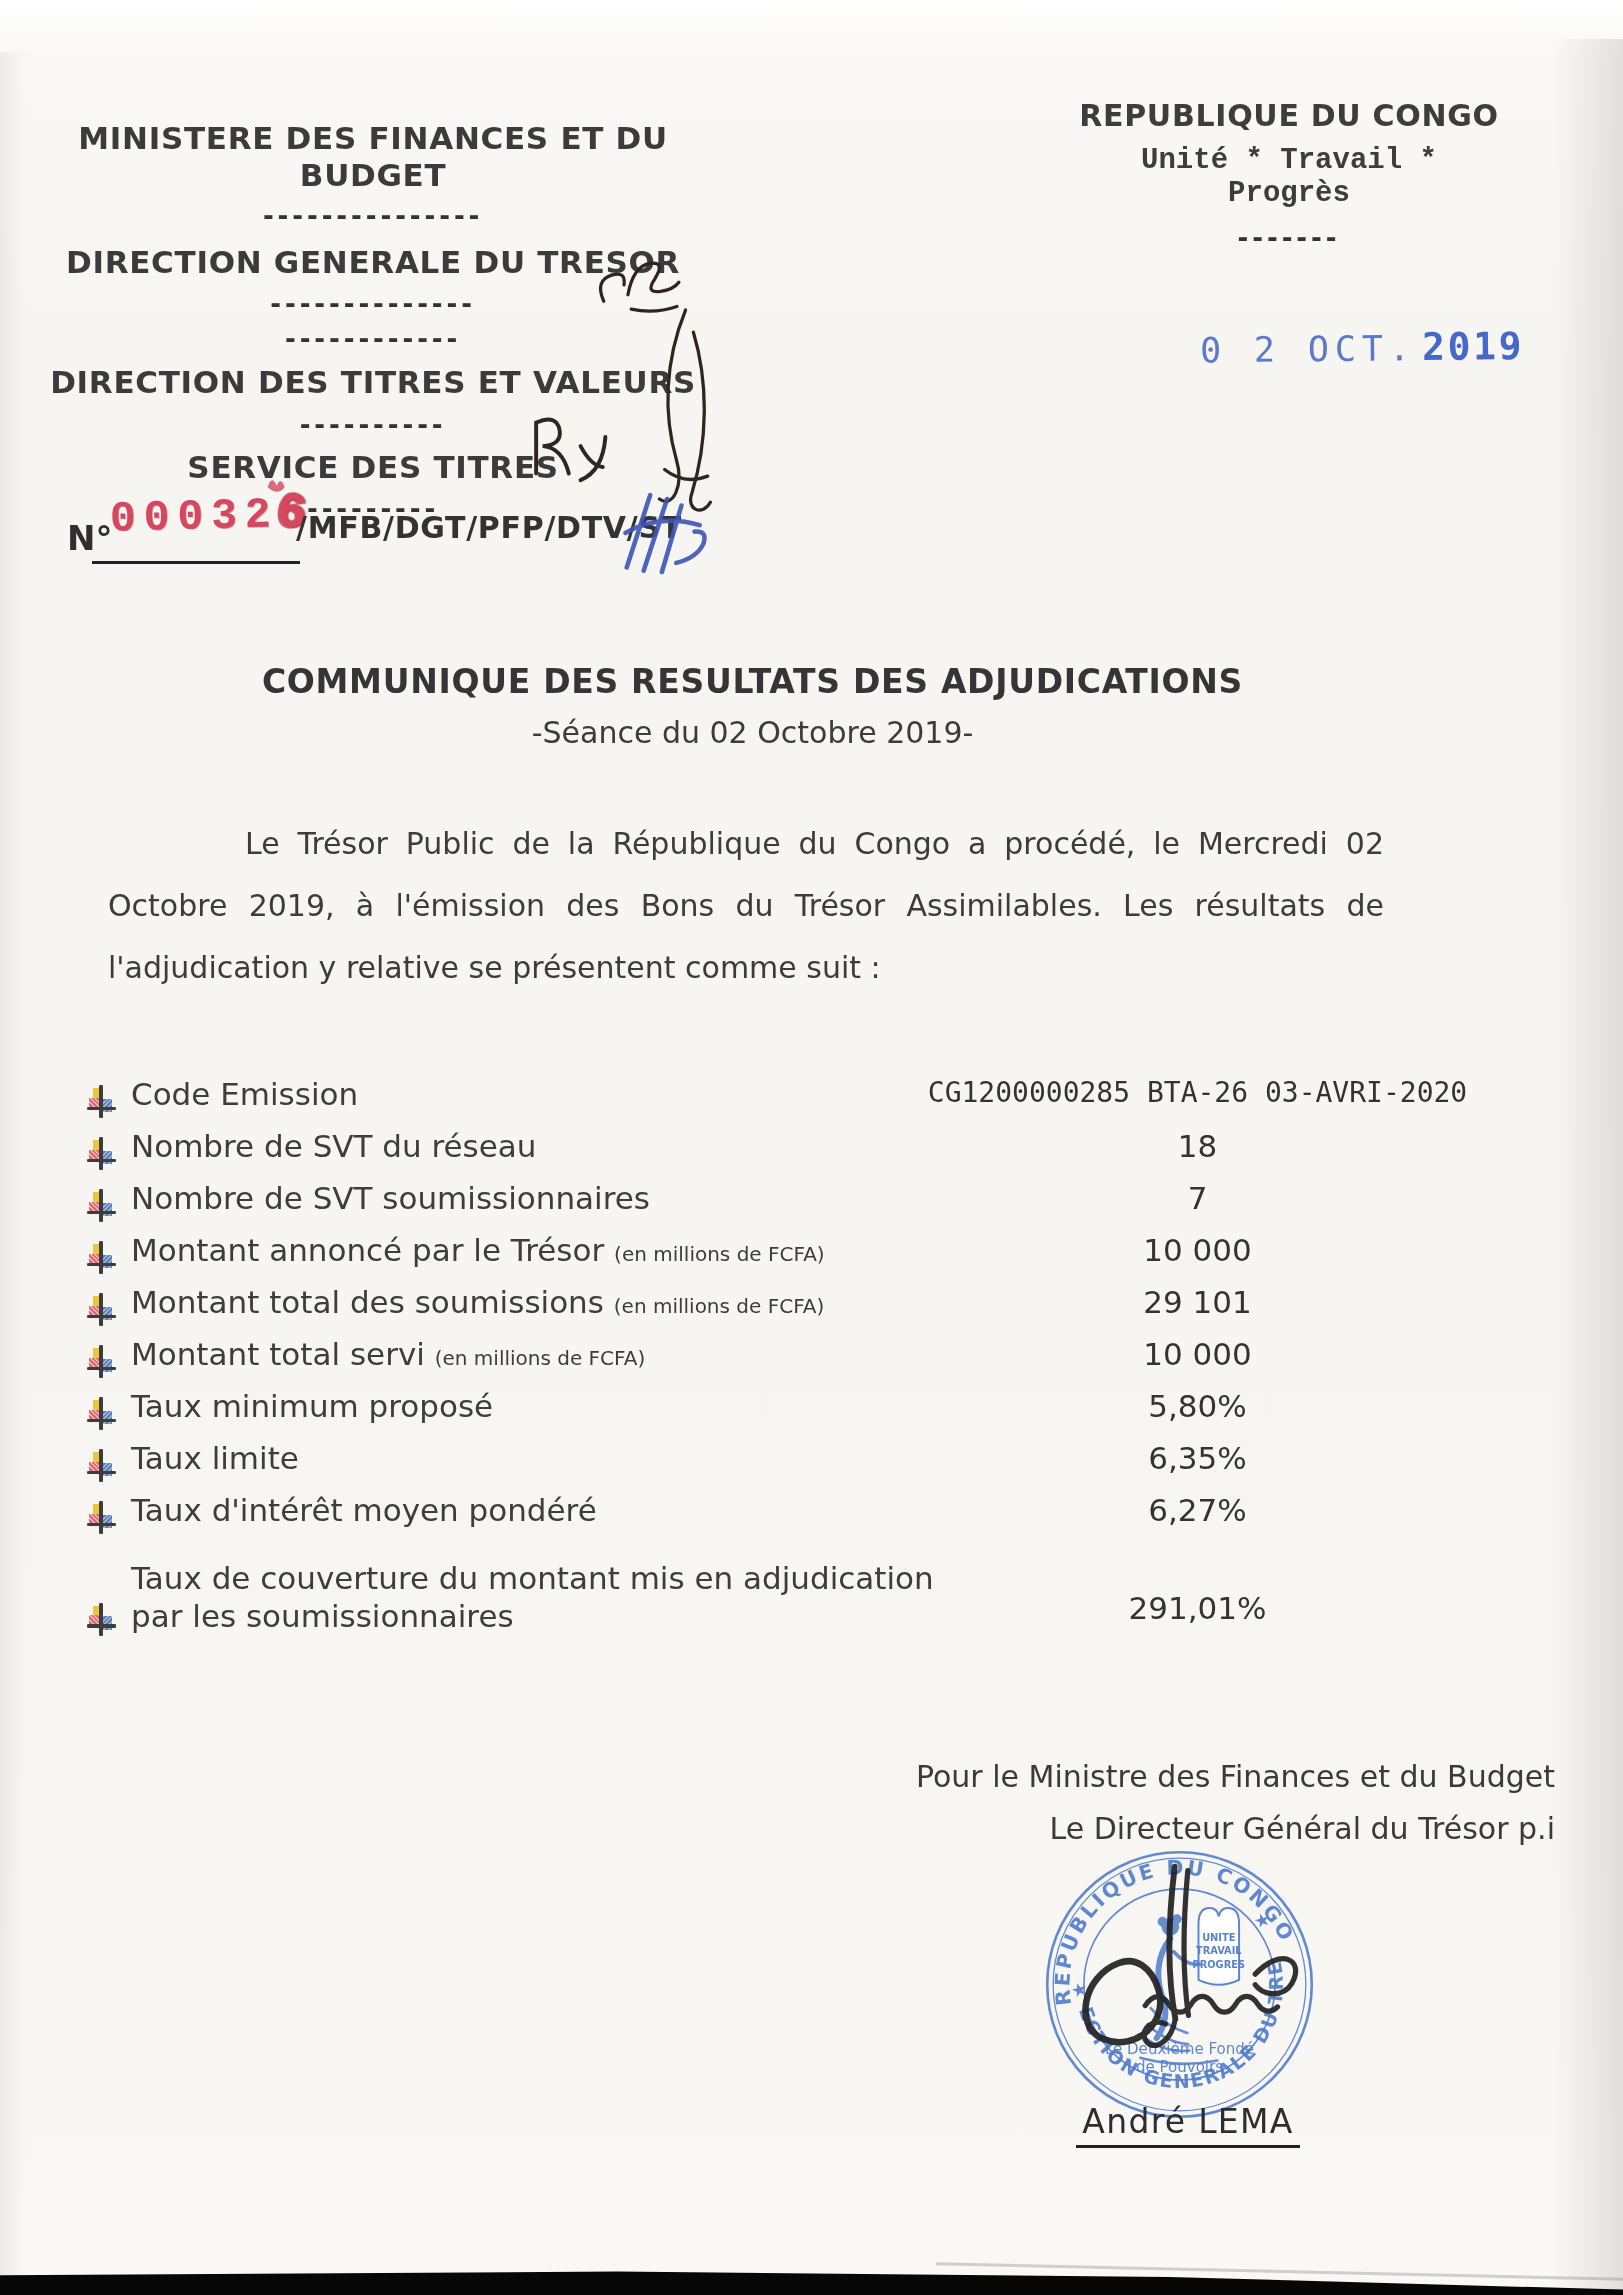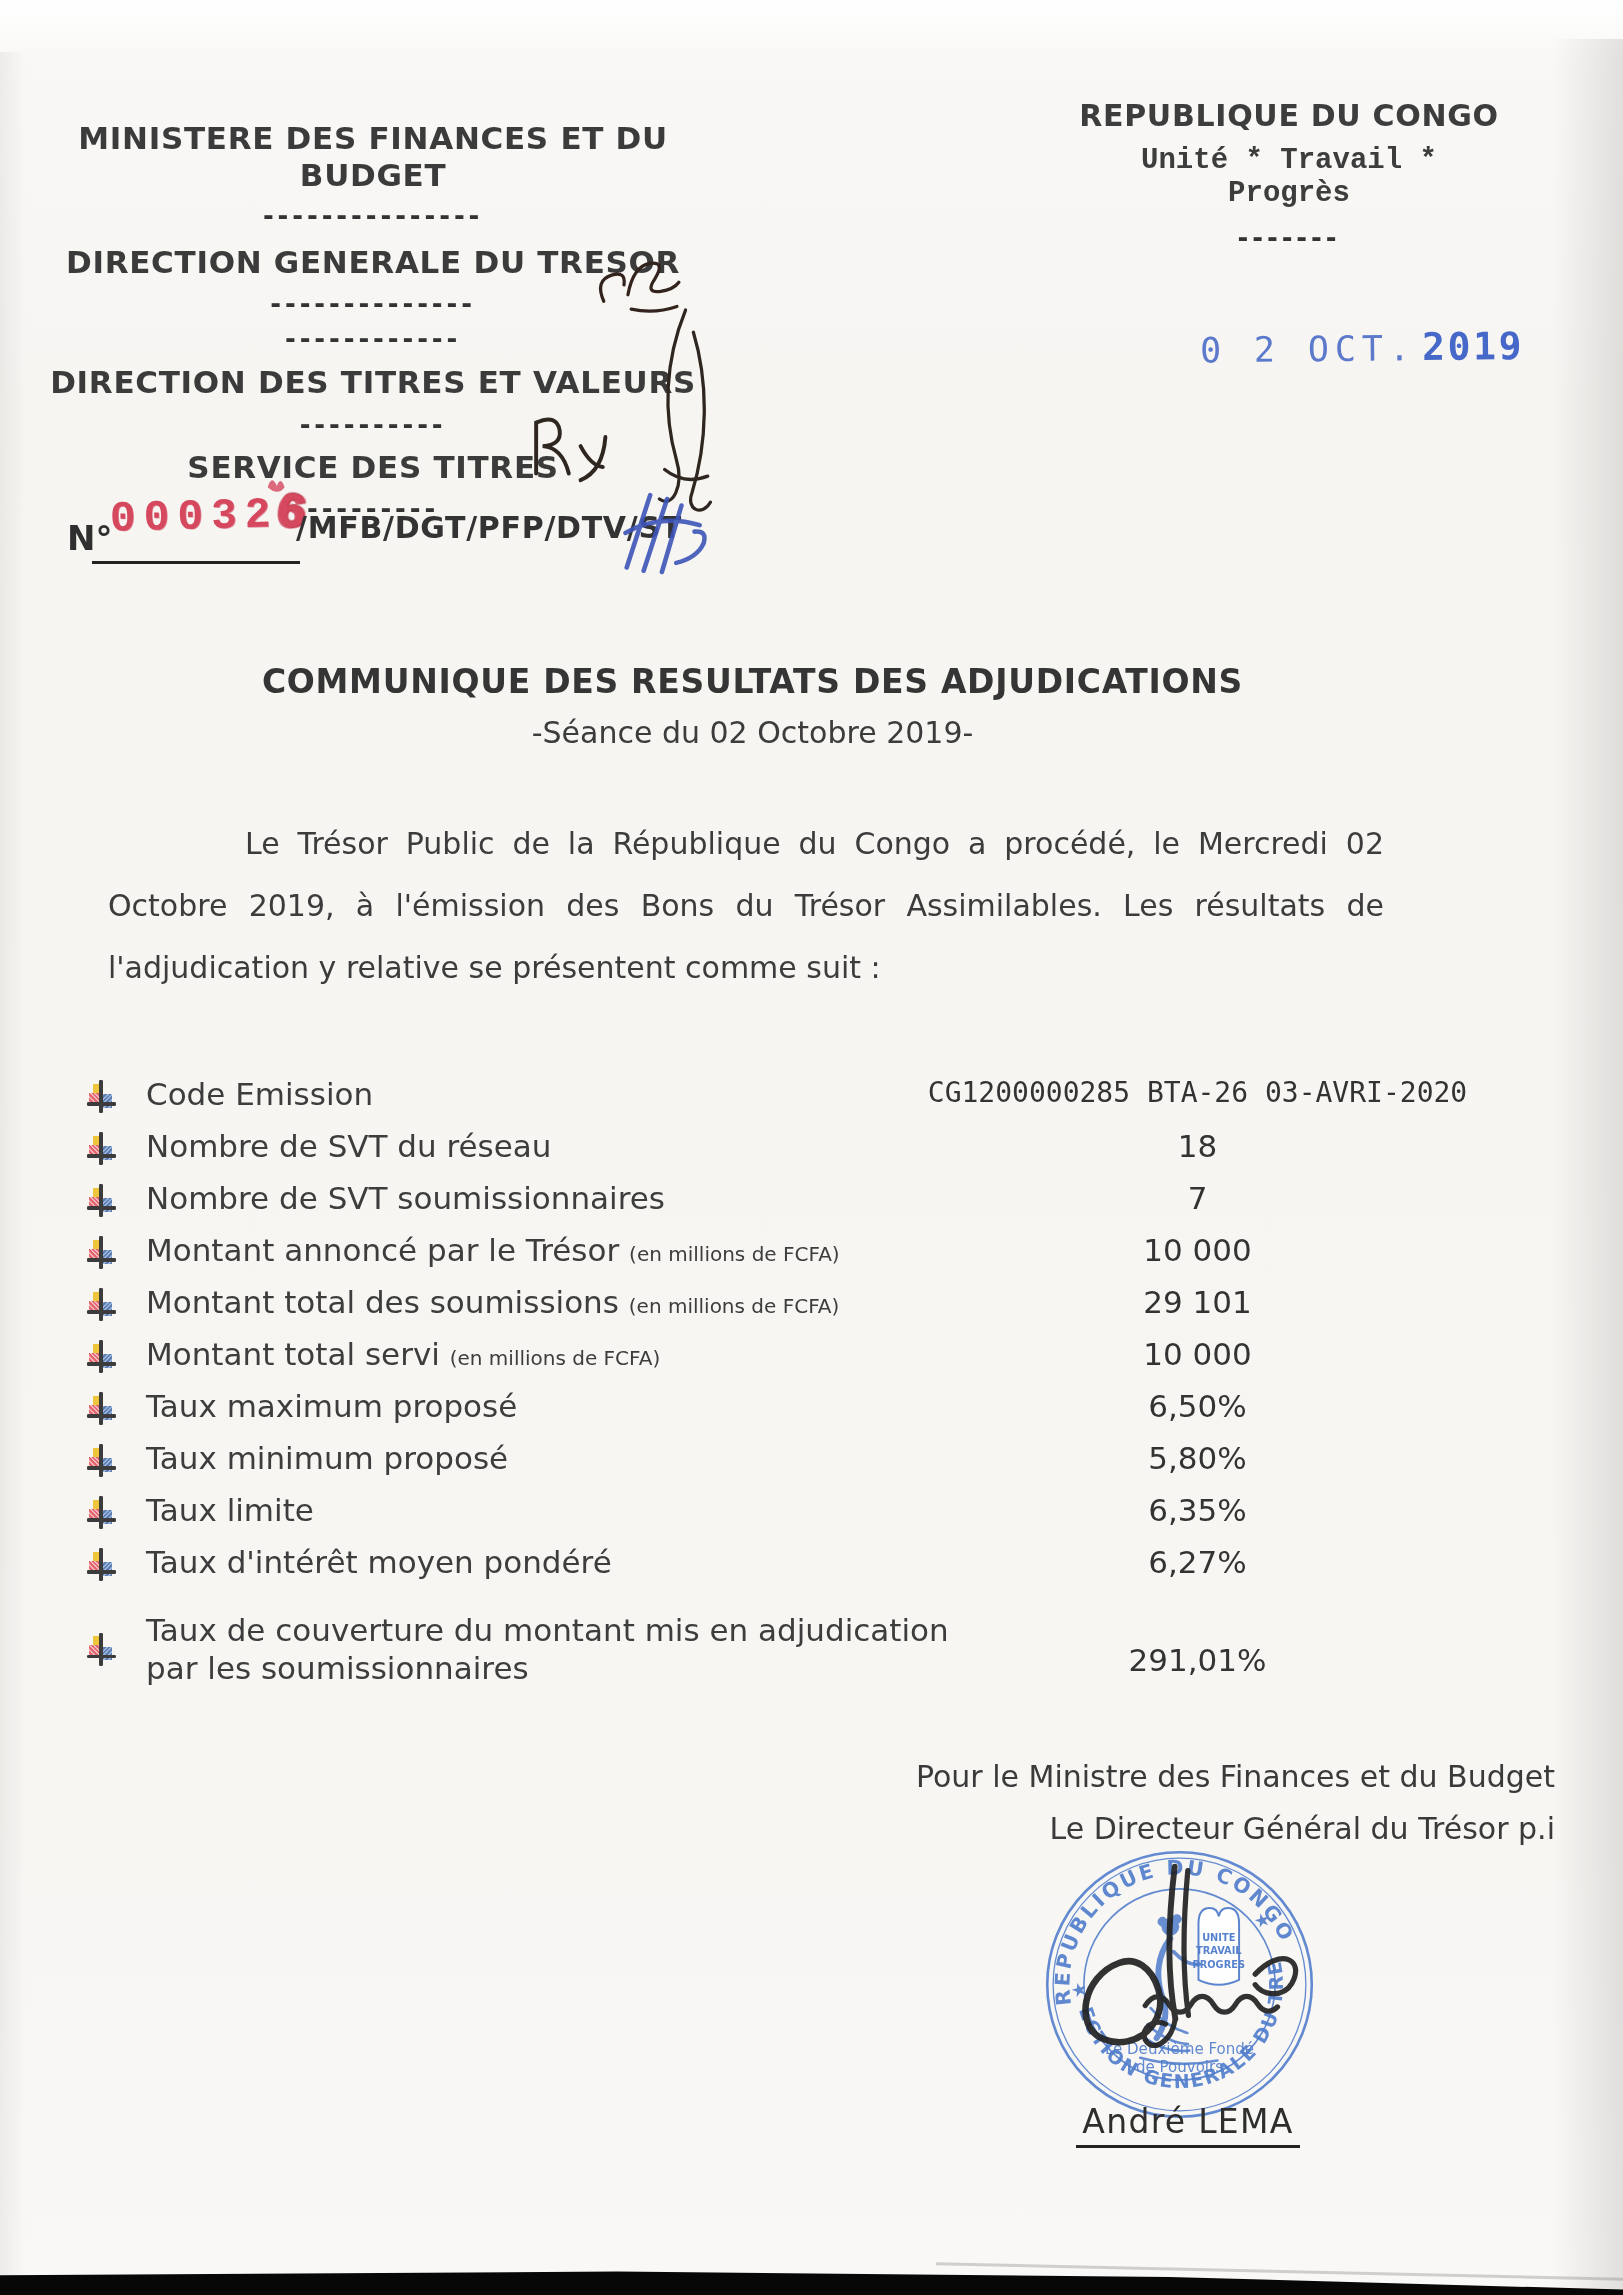--- a/index.html
+++ b/index.html
@@ -46,21 +46,21 @@
   .titleblk{position:absolute;left:0;top:662px;width:1505px;text-align:center;}
   .title{font-size:33px;font-weight:700;letter-spacing:0.7px;color:#353535;}
   .subtitle{font-size:30px;margin-top:14.4px;color:#3c3c3c;}
   
   .intro{position:absolute;left:108px;top:813px;width:1276px;font-size:30px;line-height:62px;
     text-indent:137px;text-align:justify;color:#3c3c3c;}
   
   .results{position:absolute;left:88px;top:1075px;width:1440px;}
   .row{position:relative;height:52px;}
   .row.tall{height:115px;margin-top:15.7px;}
-  .left{display:flex;gap:32px;align-items:center;}
+  .left{display:flex;gap:17px;align-items:flex-end;}
   .bullet{position:relative;width:26px;height:30px;flex:0 0 26px;margin-top:2.6px;}
   .b-y{position:absolute;left:4.6px;top:1.3px;width:9.8px;height:11px;background:#eec32f;opacity:.95;}
   .b-r{position:absolute;left:0.7px;top:10.5px;width:11px;height:12.4px;
     background:repeating-linear-gradient(45deg,#e36670 0 2px,#f2b7bb 2px 3.3px);}
   .b-b{position:absolute;left:10.5px;top:11.8px;width:13.7px;height:13.7px;
     background:repeating-linear-gradient(-45deg,#5c80b6 0 2px,#9fb4d6 2px 3.3px);}
   .b-v{position:absolute;left:11px;top:-2px;width:3.9px;height:33px;background:#3c3c3c;border-radius:1.3px;}
   .b-h{position:absolute;left:-1.3px;top:19.6px;width:29px;height:3.9px;background:#3c3c3c;border-radius:1.3px;}
   .lbl{font-size:31px;color:#3d3d3d;line-height:38px;white-space:nowrap;}
   .lbl .l2{display:block;white-space:nowrap;}
@@ -229,33 +229,20 @@
           <span class="bullet">
             <i class="b-y"></i>
             <i class="b-r"></i>
             <i class="b-b"></i>
             <i class="b-v"></i>
             <i class="b-h"></i>
           </span>
         <span class="lbl"><span>Montant total servi</span> <span class="sfx">(en millions de FCFA)</span></span>
         </div>
       <div class="val">10 000</div>
-    </div>
-    <div class="row">
-      <div class="left">
-          <span class="bullet">
-            <i class="b-y"></i>
-            <i class="b-r"></i>
-            <i class="b-b"></i>
-            <i class="b-v"></i>
-            <i class="b-h"></i>
-          </span>
-        <span class="lbl"><span>Taux maximum proposé</span> <span class="sfx"></span></span>
-        </div>
-      <div class="val">6,50%</div>
     </div>
     <div class="row">
       <div class="left">
           <span class="bullet">
             <i class="b-y"></i>
             <i class="b-r"></i>
             <i class="b-b"></i>
             <i class="b-v"></i>
             <i class="b-h"></i>
           </span>

